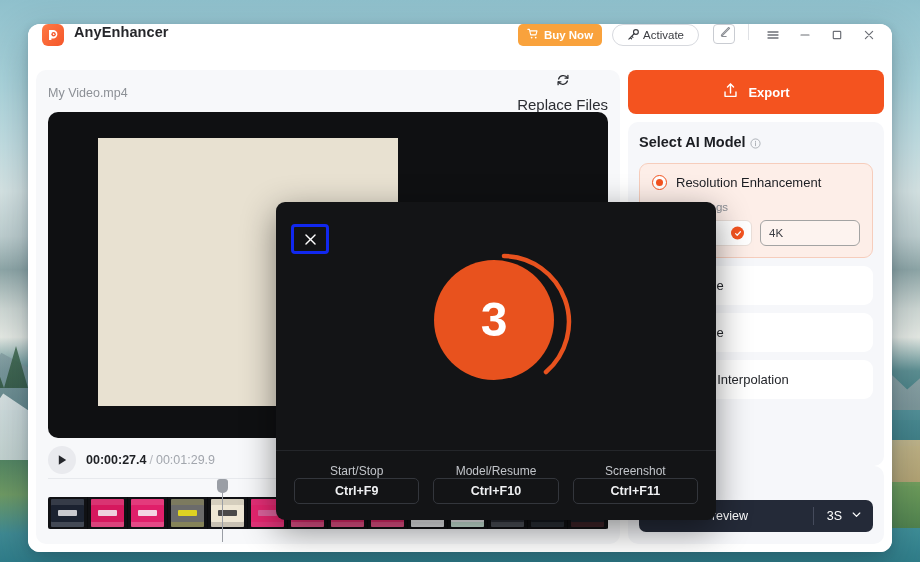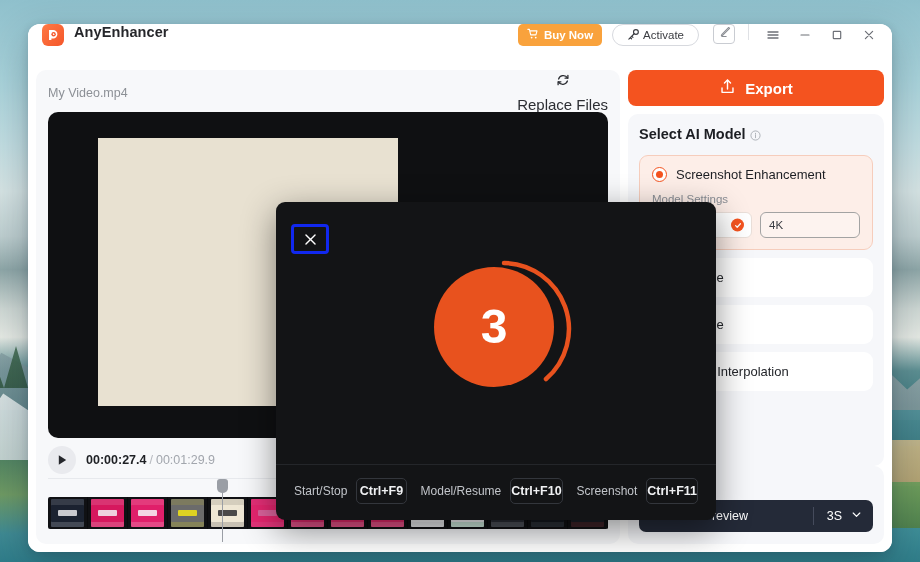--- a/index.html
+++ b/index.html
@@ -332,26 +332,26 @@
   
   #settings-pane {
     flex: 0 0 256px;
     display: flex;
     flex-direction: column;
     gap: 8px;
     min-height: 0;
   }
   #export-btn {
     flex: 0 0 auto;
-    height: 36px;
+    height: 44px;
     background: #f4531f;
     color: #ffffff;
     border: none;
     border-radius: 8px;
-    font-size: 15px;
+    font-size: 13px;
     font-weight: bold;
     font-family: "Liberation Sans", sans-serif;
     display: flex; align-items: center; justify-content: center;
     gap: 9px;
     cursor: pointer;
   }
   #model-panel {
     flex: 1 1 auto;
     background: #f6f7fa;
     border-radius: 10px;
@@ -557,22 +557,22 @@
   #overlay-hotkeys {
     flex: 0 0 auto;
     border-top: 1px solid #24262a;
     padding: 13px 18px 16px 18px;
     display: flex;
     gap: 14px;
   }
   .hotkey-col {
     flex: 1 1 0;
     display: flex;
+    flex-direction: column;
     align-items: center;
-    gap: 9px;
   }
   .hotkey-label {
     font-size: 12px;
     color: #c2c5ca;
   }
   .hotkey-key {
     width: 100%;
     height: 26px;
     border: 1px solid #33363c;
     border-radius: 5px;
@@ -868,21 +868,21 @@
                 <path d="M6 5.2v3.2M6 3.6v.5" stroke-linecap="round"></path>
               </svg>
             </span>
           </div>
 
           <div id="model-list">
 
             <div class="model-card selected">
               <div class="model-head">
                 <span class="radio"></span>
-                <span class="model-label">Screenshot Enhancement</span>
+                <span class="model-label">Resolution Enhancement</span>
               </div>
               <div id="model-settings">
                 <div id="model-settings-label">Model Settings</div>
                 <div id="model-settings-row">
                   <div class="select-box">
                     <span></span>
                     <span class="check-badge">
                       <svg width="8" height="8" viewBox="0 0 10 10" stroke="#ffffff" stroke-width="1.6" fill="none" stroke-linecap="round" stroke-linejoin="round">
                         <path d="M2 5.2l2 2 4-4.4"></path>
                       </svg>

